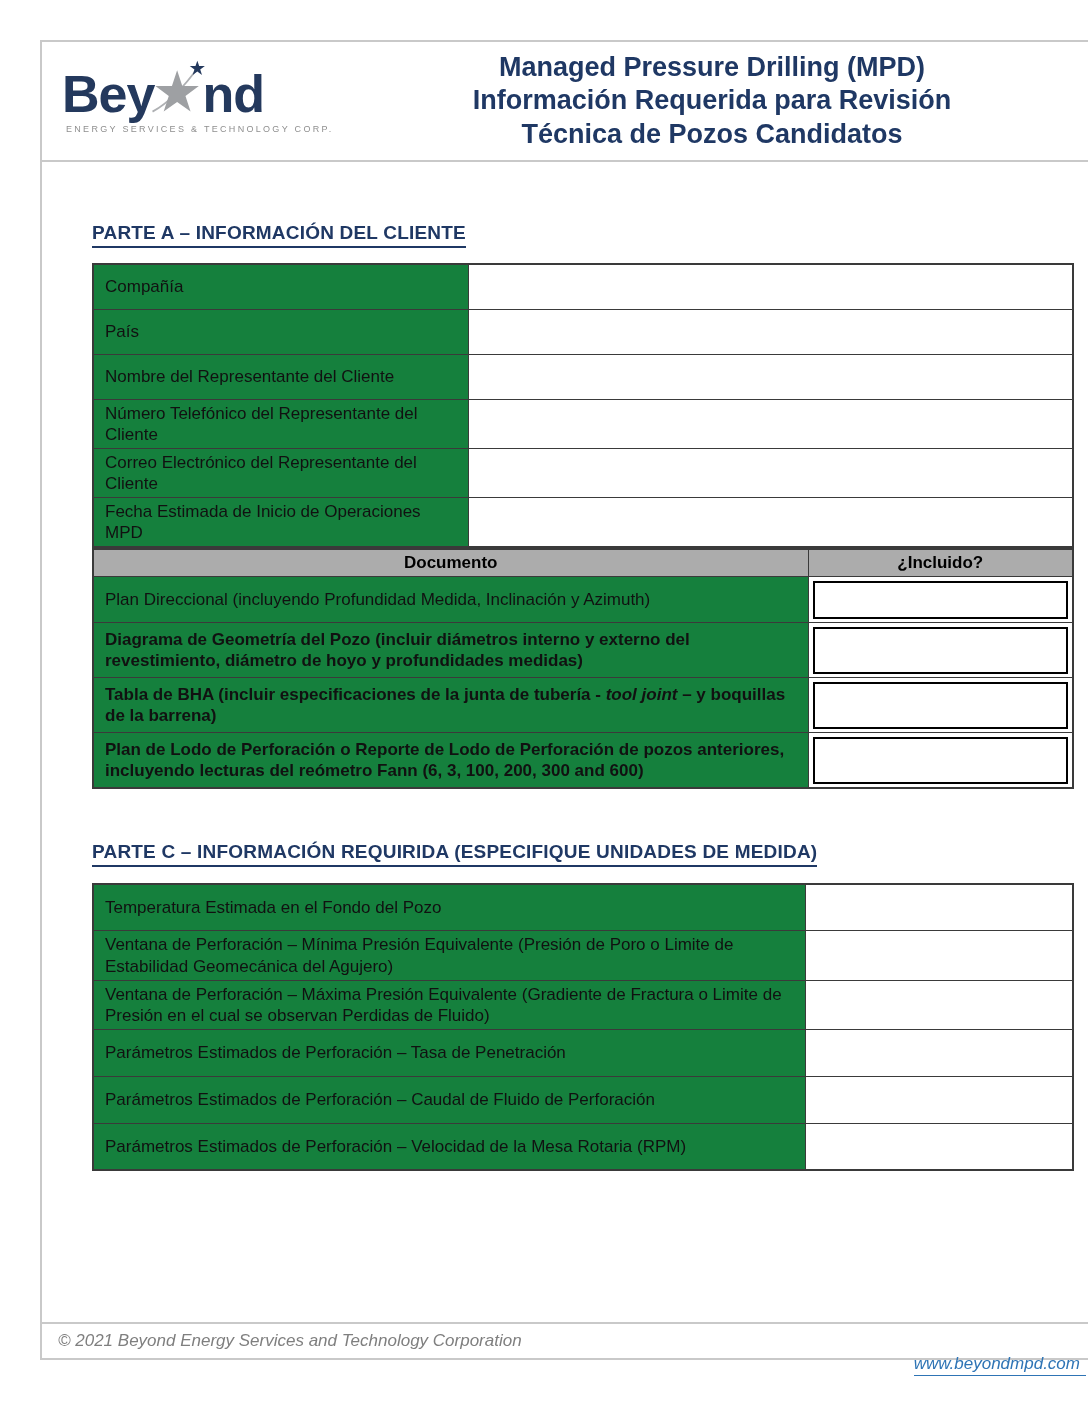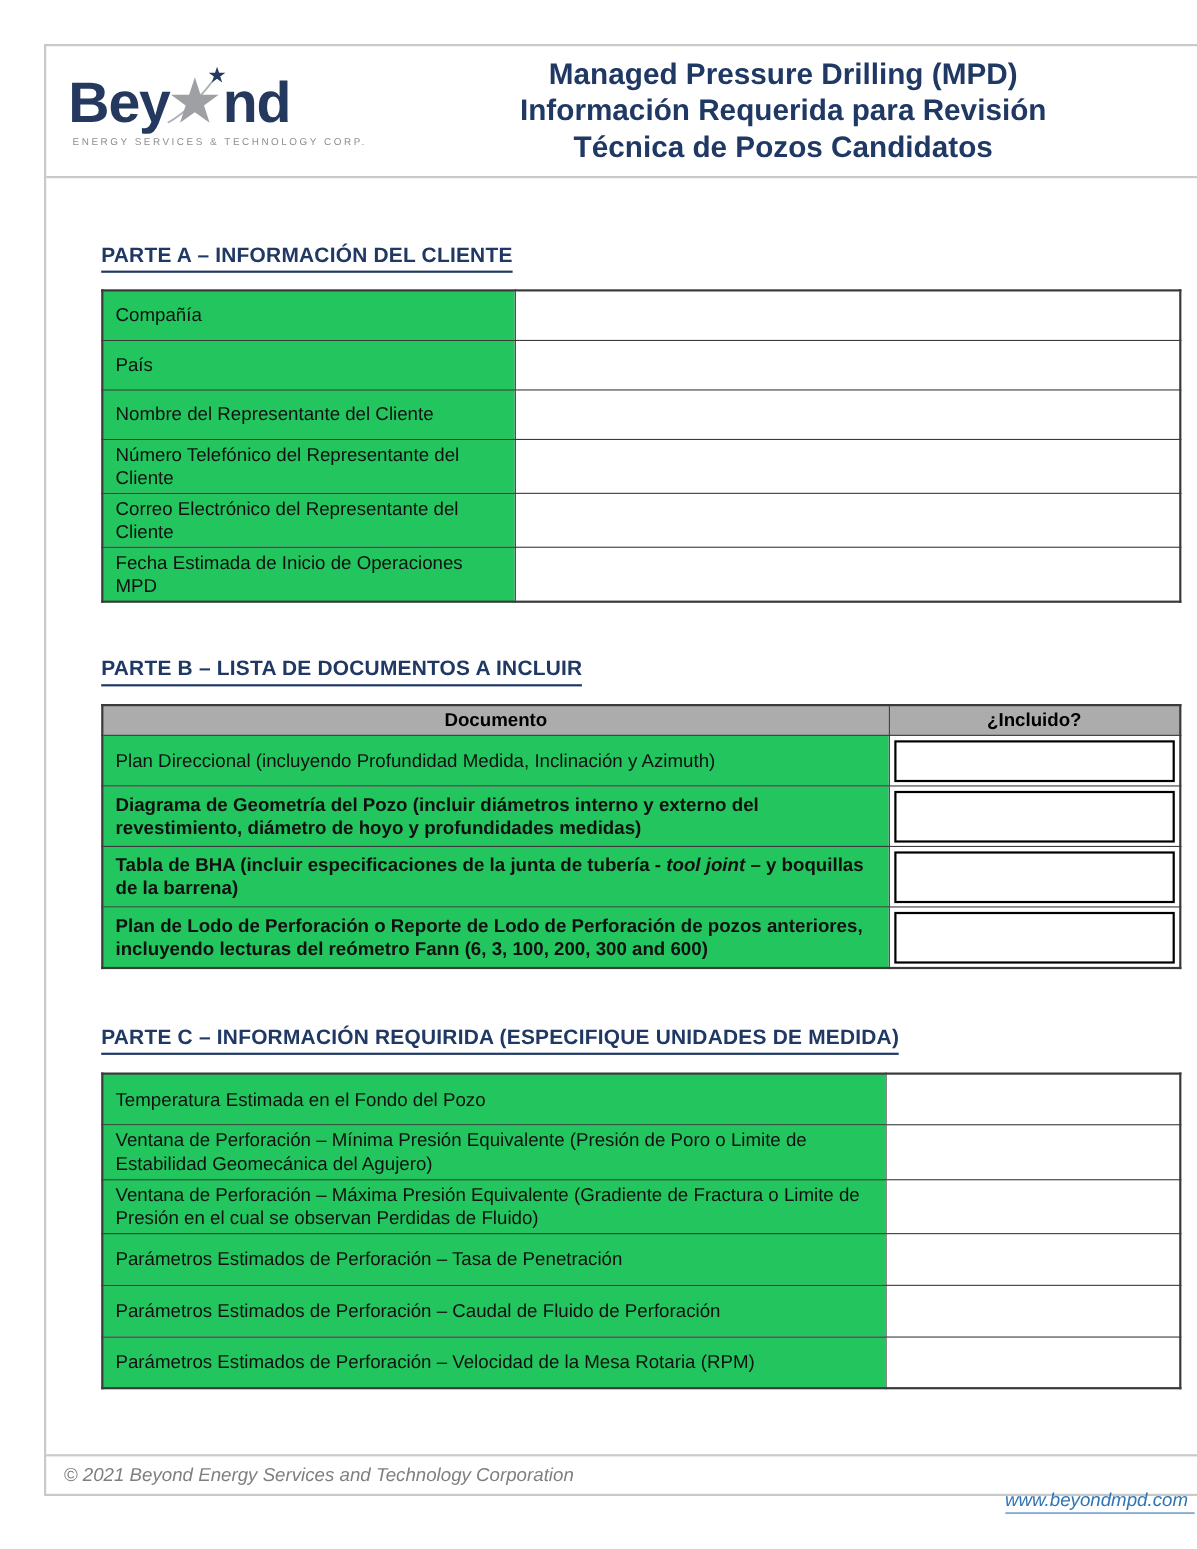--- a/index.html
+++ b/index.html
@@ -48,21 +48,21 @@
 
   table.tbl {
     border-collapse: collapse; width: 100%; table-layout: fixed;
     border: 2px solid #3a3a3a;
   }
   .tbl td, .tbl th { border: 1.5px solid #3a3a3a; }
   .tbl td {
     font-size: 17px; color: #111111; line-height: 1.24;
     padding: 3px 11px; vertical-align: middle;
   }
-  .lbl { background: #22c55e; }
+  .lbl { background: #15803d; }
   .val { background: #ffffff; }
 
   
   .tbl-a tr td { height: 45px; }
   .tbl-a .c1 { width: 375px; }
 
   
   .tbl-b th {
     background: #acacac; height: 28px;
     font-size: 17px; font-weight: bold; color: #000000; text-align: center;
@@ -146,21 +146,20 @@
           <td class="lbl c1">Correo Electrónico del Representante del Cliente</td>
           <td class="val"></td>
         </tr>
         <tr>
           <td class="lbl c1">Fecha Estimada de Inicio de Operaciones MPD</td>
           <td class="val"></td>
         </tr>
       </tbody>
     </table>
 
-    <h2 class="sec mt-b"><span>PARTE B – LISTA DE DOCUMENTOS A INCLUIR</span></h2>
     <table class="tbl tbl-b">
       <thead>
         <tr>
           <th class="c1">Documento</th>
           <th>¿Incluido?</th>
         </tr>
       </thead>
       <tbody>
         <tr class="h1">
           <td class="lbl c1"><span>Plan Direccional (incluyendo Profundidad Medida, Inclinación y Azimuth)</span><em></em><span></span></td>

